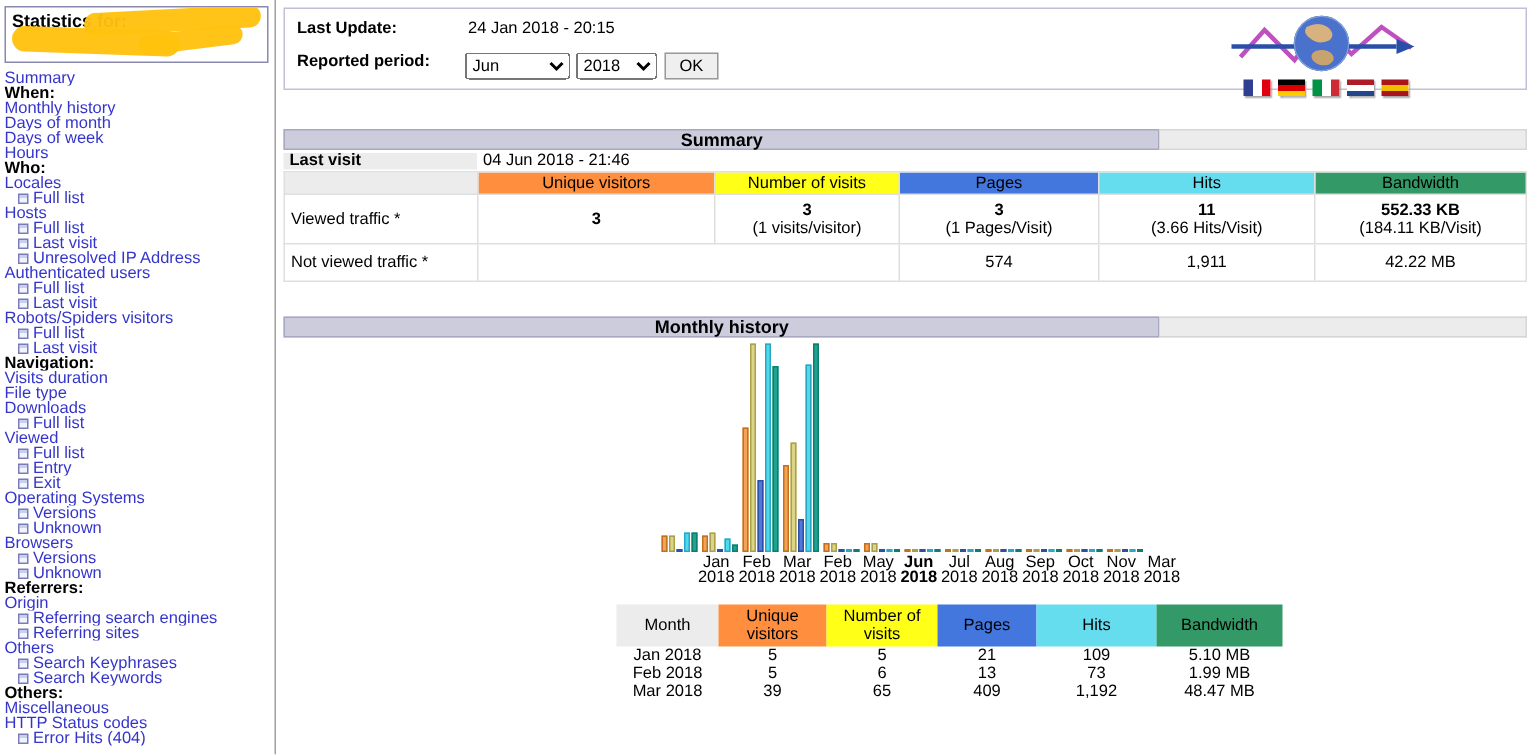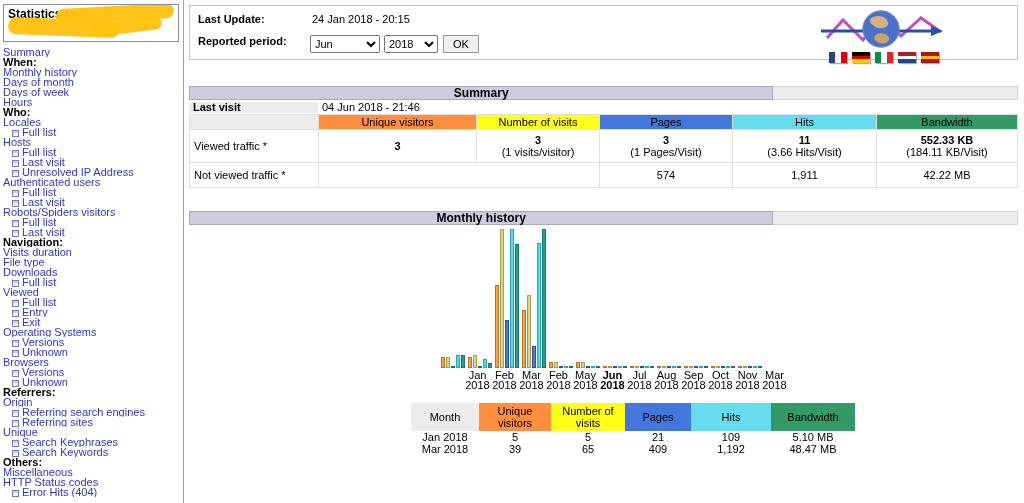--- a/index.html
+++ b/index.html
@@ -124,21 +124,21 @@
         <div class="s-link"><a href="#">Operating Systems</a></div>
         <div class="s-sub"><span class="tgl"></span><a href="#">Versions</a></div>
         <div class="s-sub"><span class="tgl"></span><a href="#">Unknown</a></div>
         <div class="s-link"><a href="#">Browsers</a></div>
         <div class="s-sub"><span class="tgl"></span><a href="#">Versions</a></div>
         <div class="s-sub"><span class="tgl"></span><a href="#">Unknown</a></div>
         <div class="s-sec">Referrers:</div>
         <div class="s-link"><a href="#">Origin</a></div>
         <div class="s-sub"><span class="tgl"></span><a href="#">Referring search engines</a></div>
         <div class="s-sub"><span class="tgl"></span><a href="#">Referring sites</a></div>
-        <div class="s-link"><a href="#">Unique</a></div>
+        <div class="s-link"><a href="#">Others</a></div>
         <div class="s-sub"><span class="tgl"></span><a href="#">Search Keyphrases</a></div>
         <div class="s-sub"><span class="tgl"></span><a href="#">Search Keywords</a></div>
         <div class="s-sec">Others:</div>
         <div class="s-link"><a href="#">Miscellaneous</a></div>
         <div class="s-link"><a href="#">HTTP Status codes</a></div>
         <div class="s-sub"><span class="tgl"></span><a href="#">Error Hits (404)</a></div>
       </div>
   </div>
 
   <div class="main">
@@ -403,20 +403,28 @@
         <tbody>
             <tr>
               <td>Jan 2018</td>
               <td>5</td>
               <td>5</td>
               <td>21</td>
               <td>109</td>
               <td>5.10 MB</td>
             </tr>
             <tr>
+              <td>Feb 2018</td>
+              <td>5</td>
+              <td>6</td>
+              <td>13</td>
+              <td>73</td>
+              <td>1.99 MB</td>
+            </tr>
+            <tr>
               <td>Mar 2018</td>
               <td>39</td>
               <td>65</td>
               <td>409</td>
               <td>1,192</td>
               <td>48.47 MB</td>
             </tr>
           </tbody>
       </table>
     </div>

